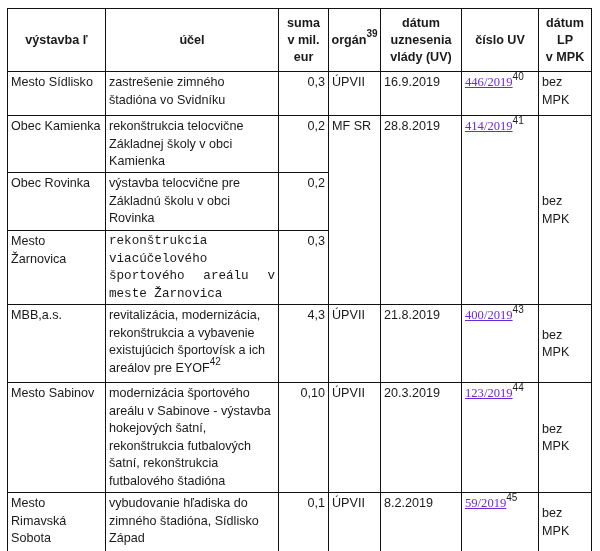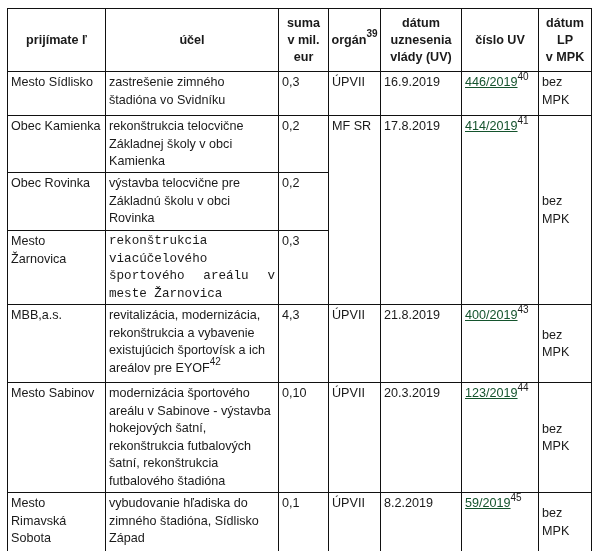--- a/index.html
+++ b/index.html
@@ -31,51 +31,52 @@
       overflow: hidden;
     }
     .tbl th {
       font-weight: bold;
       text-align: center;
       vertical-align: middle;
       font-size: 12.6px;
       line-height: 17px;
       padding: 1px 2px;
     }
-    .num { text-align: left; }
+    .num { text-align: right; }
     .mid { vertical-align: middle !important; }
     sup {
       font-size: 10px;
       line-height: 0;
       vertical-align: super;
       position: relative;
       top: -1px;
     }
     a.uv {
-      color: #14532d;
+      color: #6d28d9;
       text-decoration: underline;
+      font-family: Liberation Serif, serif;
     }
     .just { text-align: justify; text-align-last: left; font-family: Liberation Mono, monospace; }
   </style>
 </head>
 <body>
 
 <table class="tbl">
   <colgroup>
     <col style="width:98px">
     <col style="width:173px">
     <col style="width:50px">
     <col style="width:52px">
     <col style="width:81px">
     <col style="width:77px">
     <col style="width:53px">
   </colgroup>
   <thead>
     <tr style="height:63px">
-      <th><span>prijímate ľ</span></th>
+      <th><span>výstavba ľ</span></th>
       <th><span>účel</span></th>
       <th><span>suma</span><br><span>v mil.</span><br><span>eur</span></th>
       <th><span>orgán</span><sup>39</sup></th>
       <th><span>dátum</span><br><span>uznesenia</span><br><span>vlády (UV)</span></th>
       <th><span>číslo UV</span></th>
       <th><span>dátum LP</span><br><span>v MPK</span></th>
     </tr>
   </thead>
   <tbody>
 
@@ -87,21 +88,21 @@
       <td>16.9.2019</td>
       <td><a class="uv" href="#">446/2019</a><sup>40</sup></td>
       <td><span>bez MPK</span></td>
     </tr>
 
     <tr style="height:57px">
       <td>Obec Kamienka</td>
       <td>rekonštrukcia telocvične Základnej školy v obci Kamienka</td>
       <td class="num">0,2</td>
       <td rowspan="3">MF SR</td>
-      <td rowspan="3">17.8.2019</td>
+      <td rowspan="3">28.8.2019</td>
       <td rowspan="3"><a class="uv" href="#">414/2019</a><sup>41</sup></td>
       <td rowspan="3" class="mid"><span>bez MPK</span></td>
     </tr>
     <tr style="height:58px">
       <td>Obec Rovinka</td>
       <td>výstavba telocvične pre Základnú školu v obci Rovinka</td>
       <td class="num">0,2</td>
     </tr>
     <tr style="height:60px">
       <td>Mesto Žarnovica</td>

